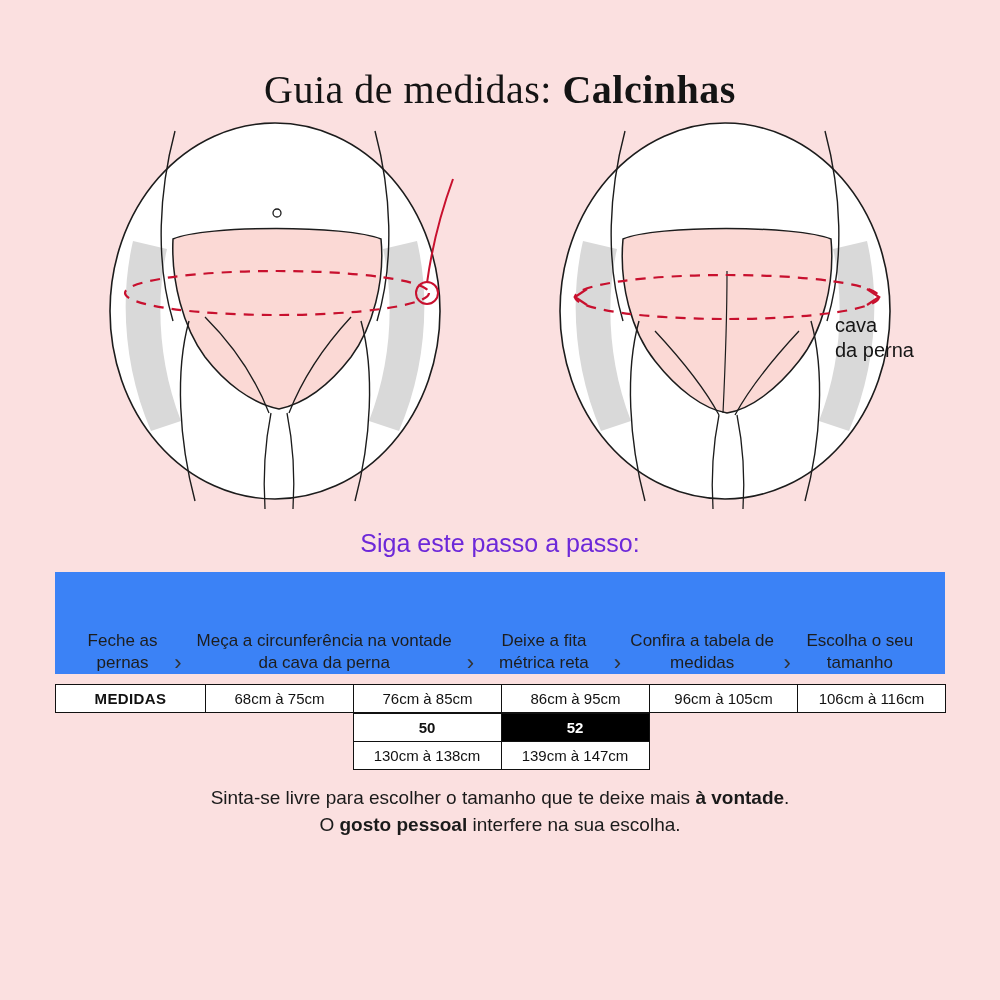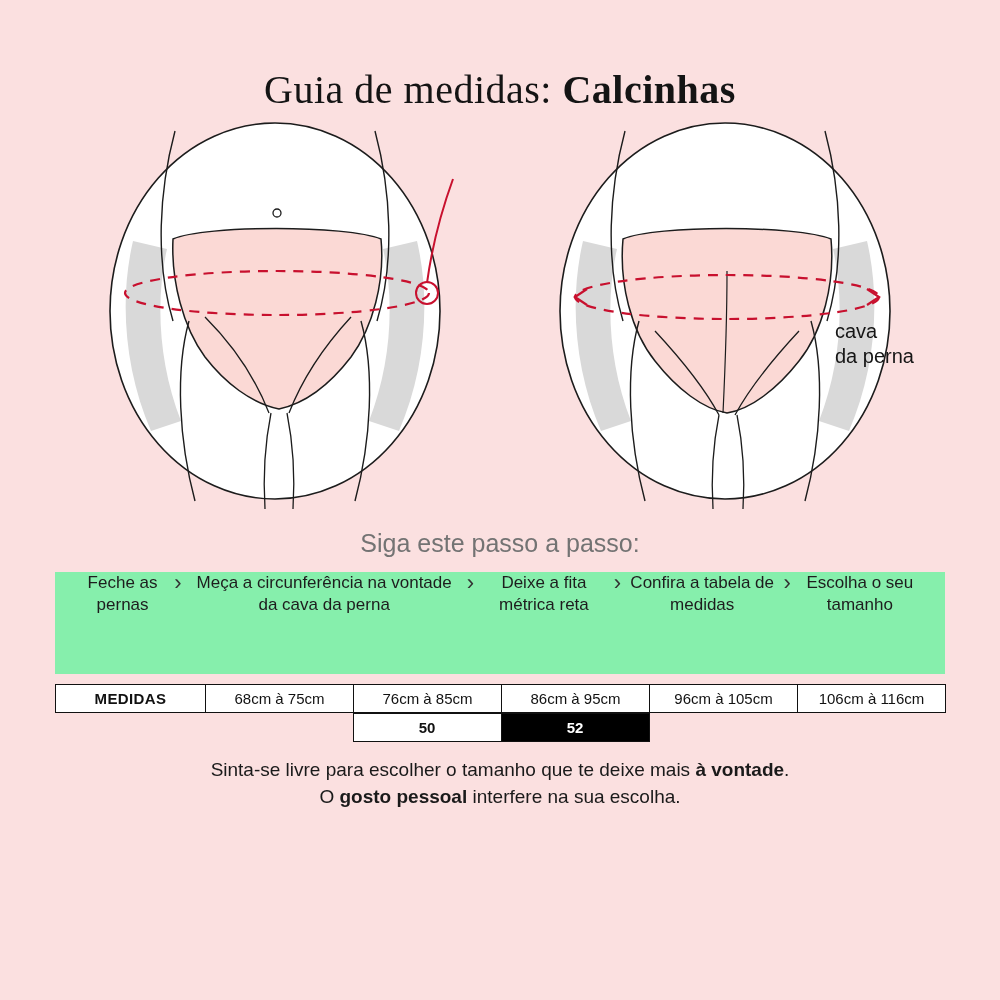--- a/index.html
+++ b/index.html
@@ -39,44 +39,44 @@
     top: 0;
     width: 440px;
     height: 390px;
   }
   .illu.left  { left: 55px; }
   .illu.right { left: 505px; }
 
   .callout {
     position: absolute;
     left: 835px;
-    top: 198px;
+    top: 192px;
     font-size: 20px;
     line-height: 25px;
     color: #161616;
     font-family: "Liberation Sans", sans-serif;
     width: 120px;
   }
 
   
   .steps-heading {
     text-align: center;
     font-size: 25px;
-    color: #737373;
+    color: #6d28d9;
     margin-top: 8px;
     margin-bottom: 14px;
   }
 
   
   .steps {
-    background: #86efac;
+    background: #3b82f6;
     margin: 0 55px;
     height: 102px;
     display: flex;
-    align-items: flex-start;
+    align-items: flex-end;
     justify-content: space-between;
     padding: 0 18px;
     box-sizing: border-box;
   }
   .step {
     flex: 1 1 auto;
     text-align: center;
     font-size: 17px;
     line-height: 22px;
     color: #1d1d1d;
@@ -286,20 +286,28 @@
     </colgroup>
     <tbody>
       <tr>
         <td class="blank"></td>
         <td class="blank"></td>
         <td class="size-head">50</td>
         <td class="size-head dark">52</td>
         <td class="blank"></td>
         <td class="blank"></td>
       </tr>
+      <tr>
+        <td class="blank"></td>
+        <td class="blank"></td>
+        <td>130cm à 138cm</td>
+        <td>139cm à 147cm</td>
+        <td class="blank"></td>
+        <td class="blank"></td>
+      </tr>
     </tbody>
   </table>
 </div>
 
 <div class="note">
   <div>
     <span>Sinta-se livre para escolher o tamanho que te deixe mais </span><b>à vontade</b><span>.</span>
   </div>
   <div>
     <span>O </span><b>gosto pessoal</b><span> interfere na sua escolha.</span>

